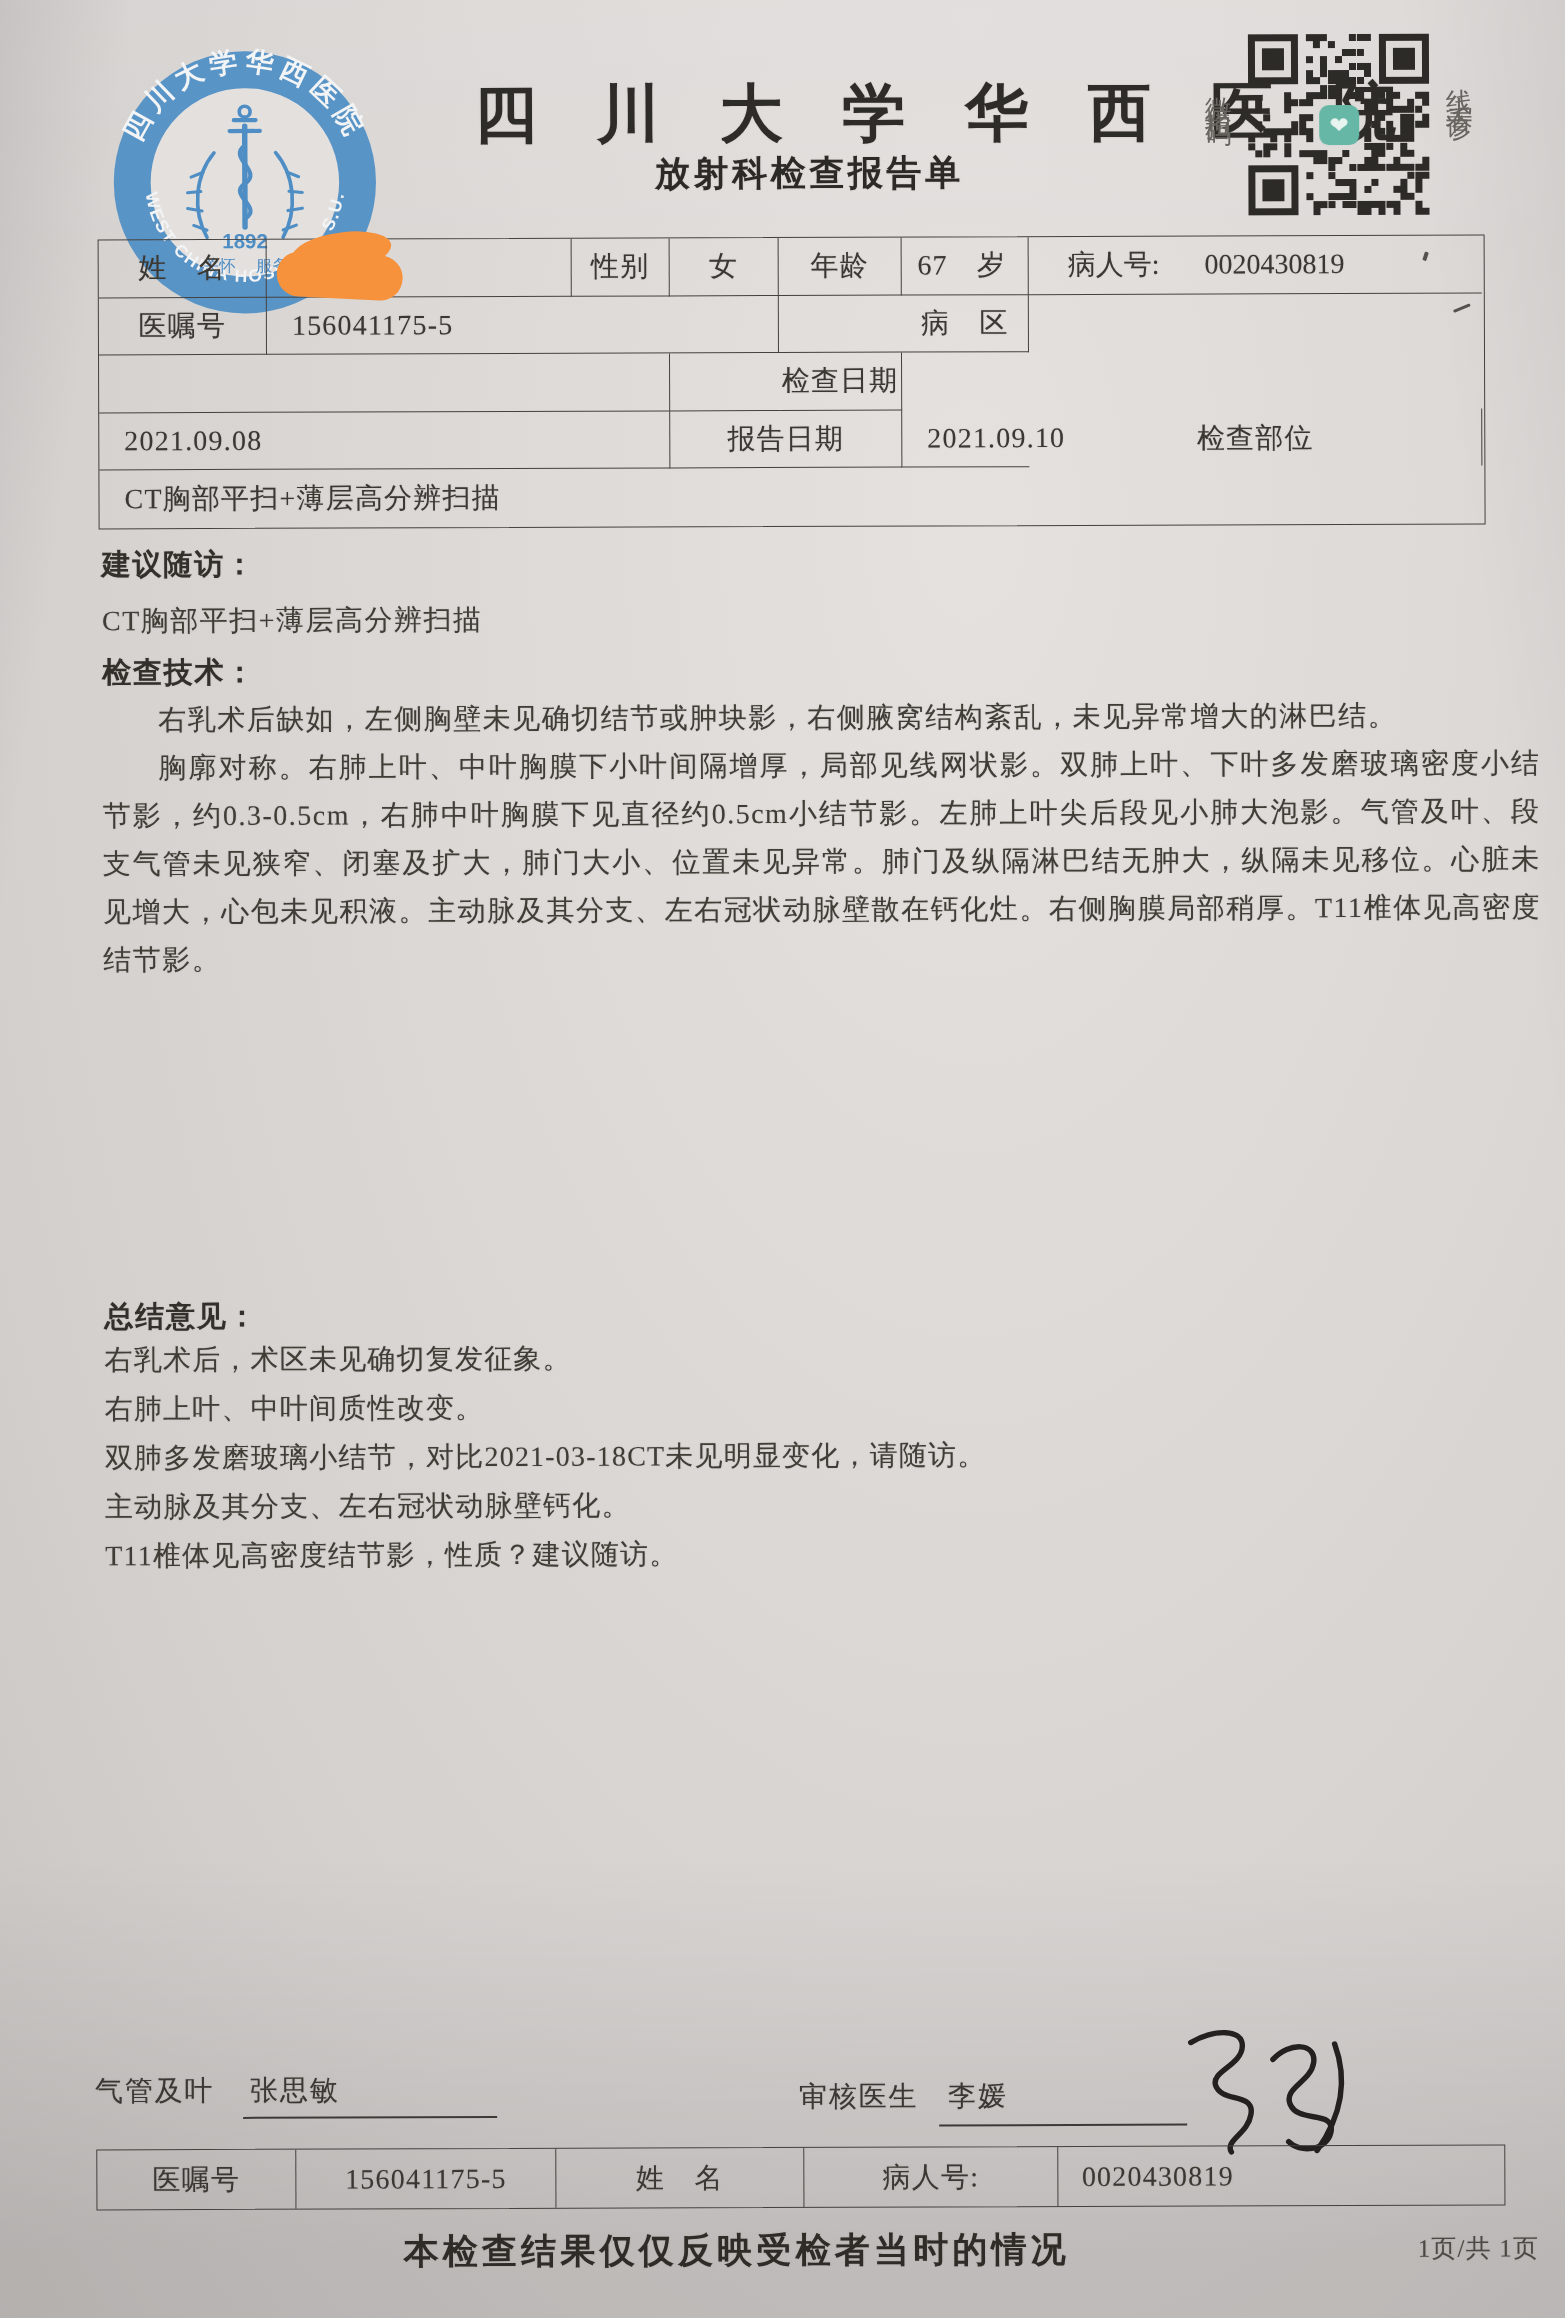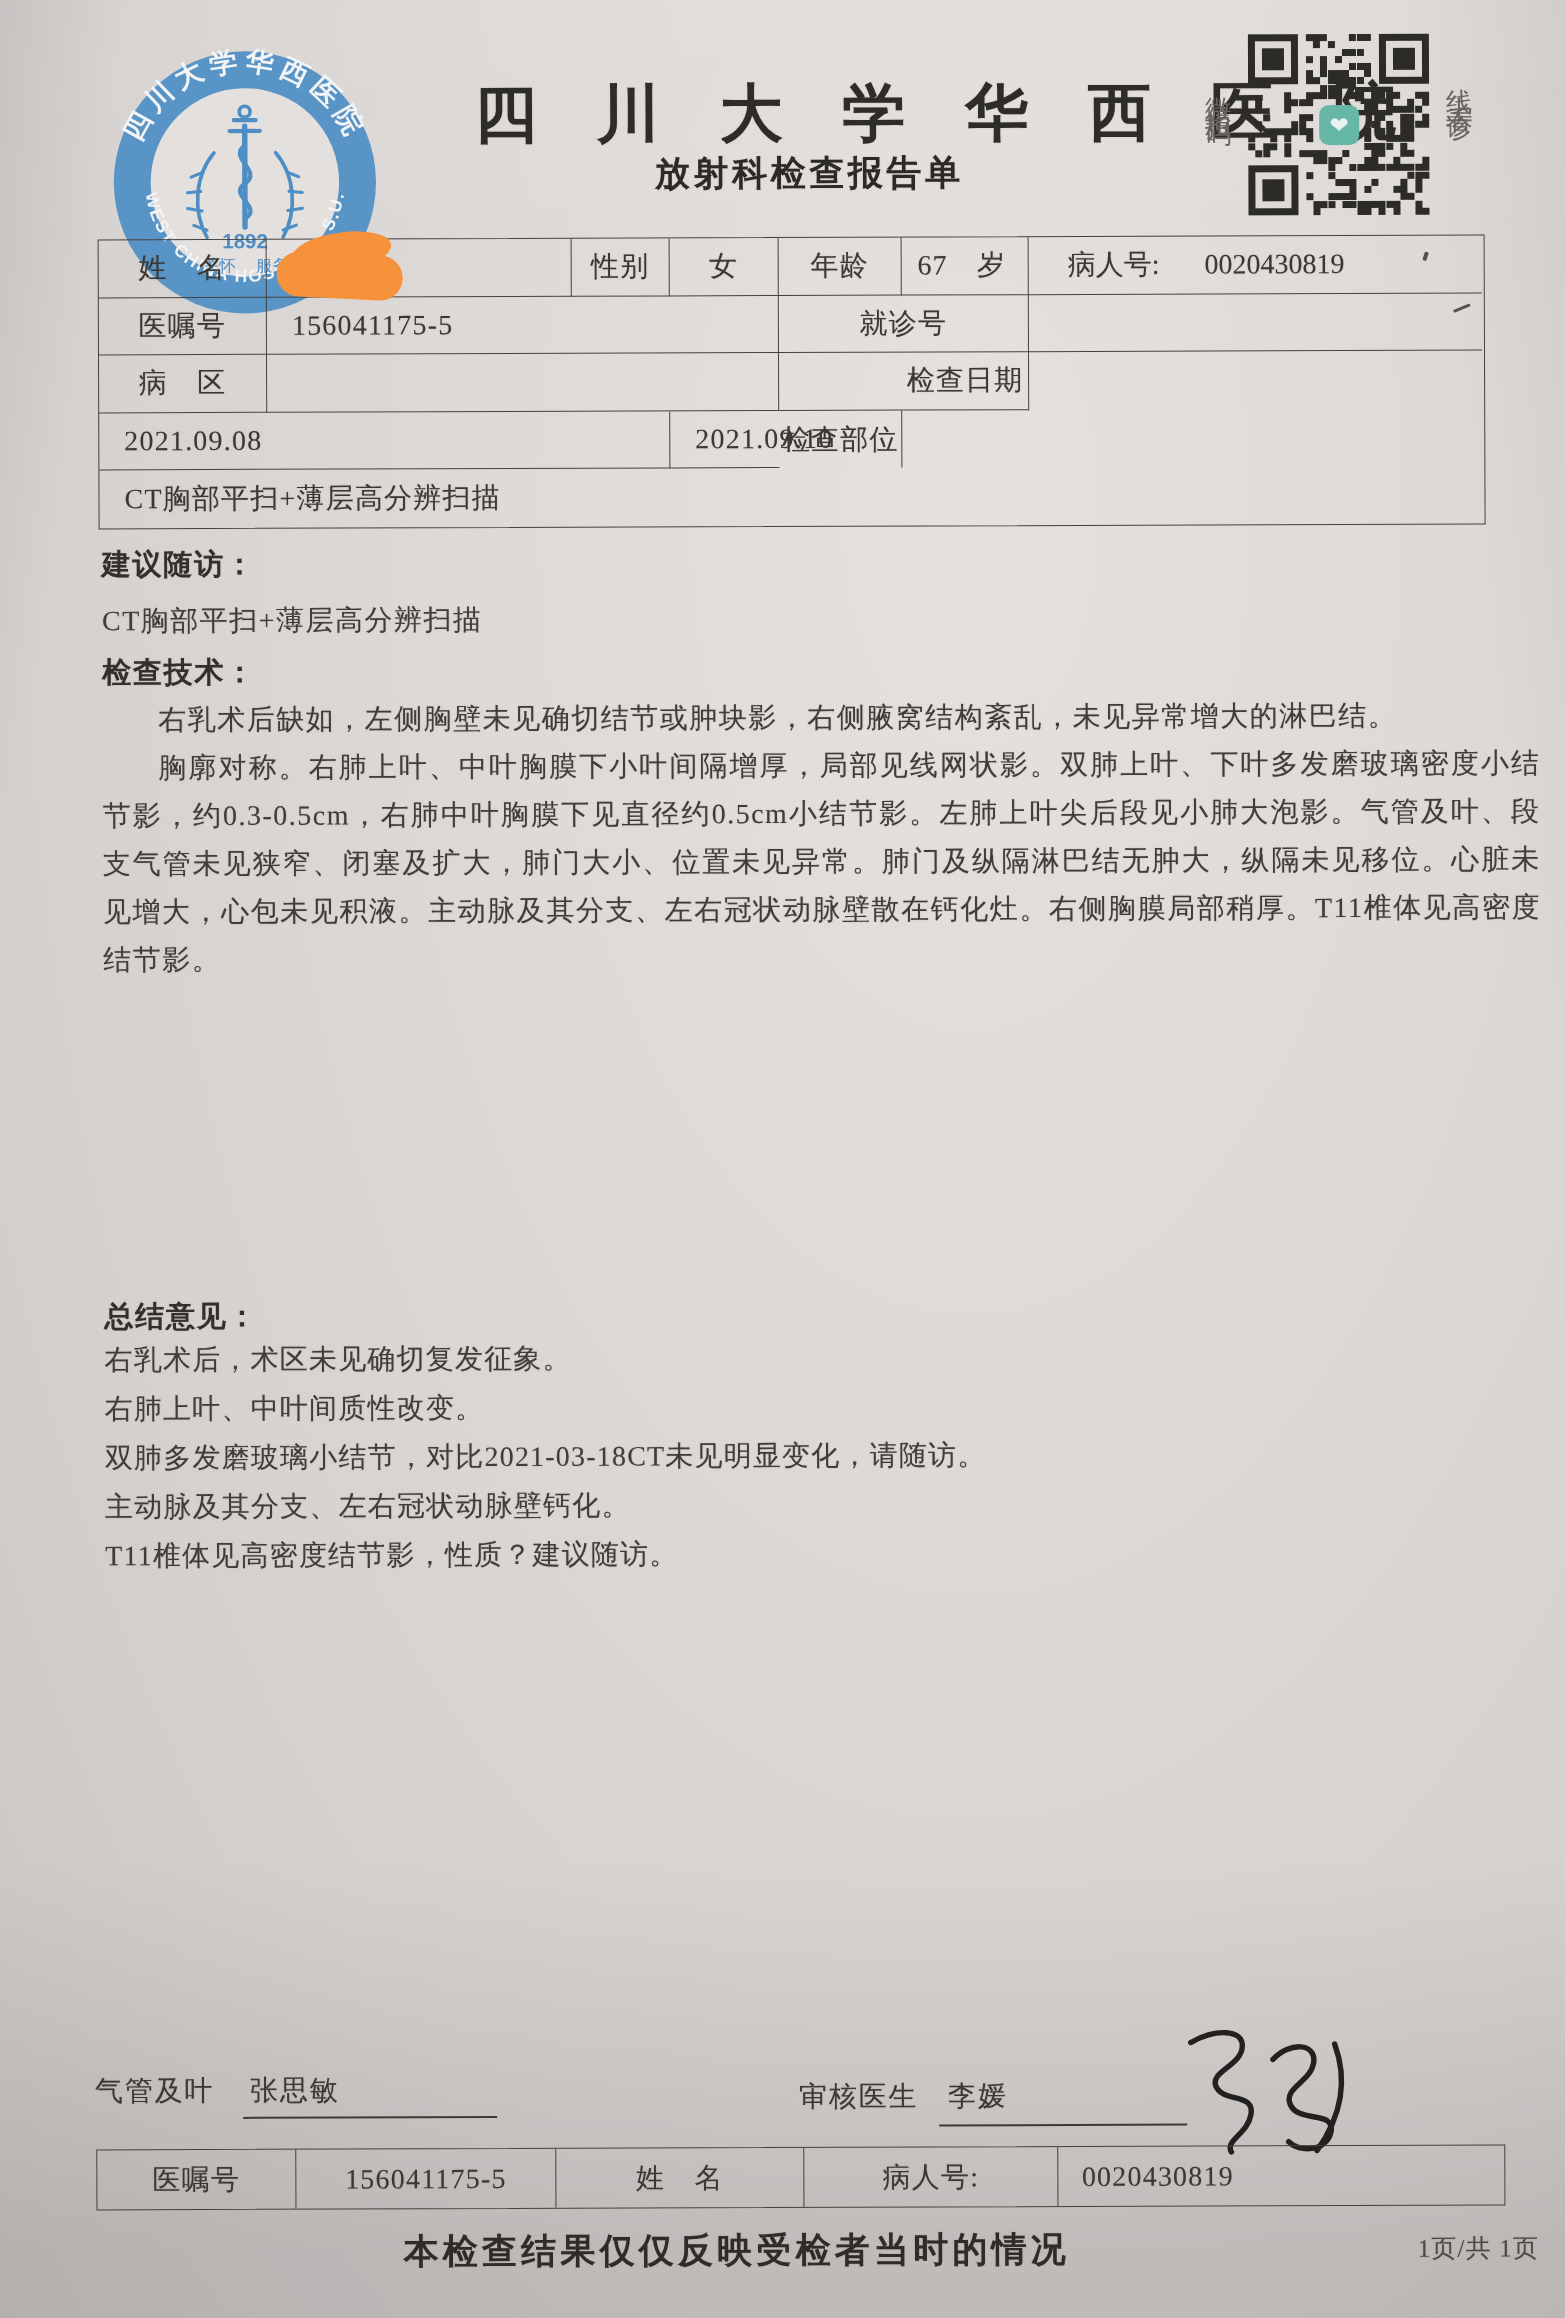--- a/index.html
+++ b/index.html
@@ -311,29 +311,29 @@
     <div class="lab">女</div>
     <div class="lab">年龄</div>
     <div class="val" style="padding-left:15.7px;">67　岁</div>
     <div class="lc combo">
       <span>病人号:</span>
       <span>0020430819</span>
     </div>
 
     <div class="lab">医嘱号</div>
     <div class="val" style="grid-column:span 3;">156041175-5</div>
-    <div class="lab" style="grid-column:span 2;">就诊号</div>
     <div class="lc val"></div>
 
     <div class="lab">病　区</div>
     <div class="val" style="grid-column:span 3;"></div>
     <div class="lc val"></div>
 
     <div class="lab">检查日期</div>
     <div class="val" style="grid-column:span 3;">2021.09.08</div>
+    <div class="lab" style="grid-column:span 2;">报告日期</div>
     <div class="lc val">2021.09.10</div>
 
     <div class="lab lr">检查部位</div>
     <div class="lc lr val" style="grid-column:span 6;">CT胸部平扫+薄层高分辨扫描</div>
   </div>
 
   <div class="blob" style="left:294px;top:231px;width:100px;height:39px;border-radius:52% 48% 55% 45%;transform:rotate(-7deg);"></div>
   <div class="blob" style="left:279px;top:252px;width:126px;height:45px;border-radius:28px;transform:rotate(3deg);"></div>
 
   <div class="tick" style="left:1455px;top:309px;width:18px;height:3px;transform:rotate(-22deg);"></div>

